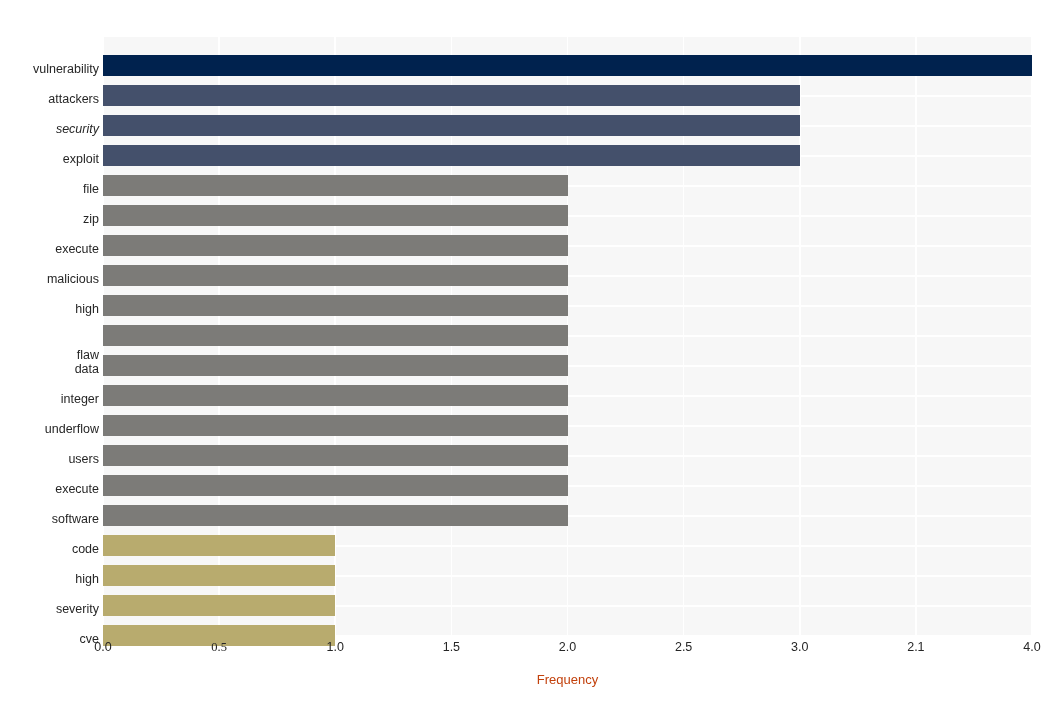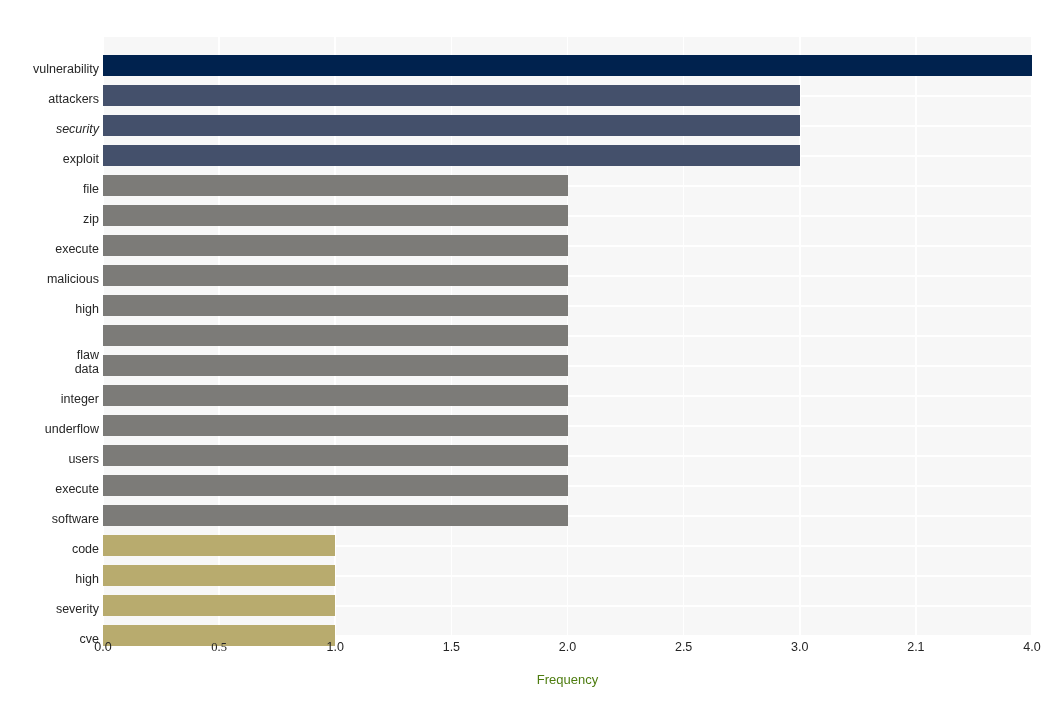--- a/index.html
+++ b/index.html
@@ -79,21 +79,21 @@
     font-size:12.5px;
     color:#262626;
     white-space:nowrap;
   }
   #x-axis-label {
     position:absolute;
     left:103px; top:672px;
     width:929px;
     text-align:center;
     font-size:13px;
-    color:#4d7c0f;
+    color:#c2410c;
   }
 </style>
 </head>
 <body>
 
 <div id="figure">
 
 
   <div id="plot-area">
     <div id="vgrid-layer">

